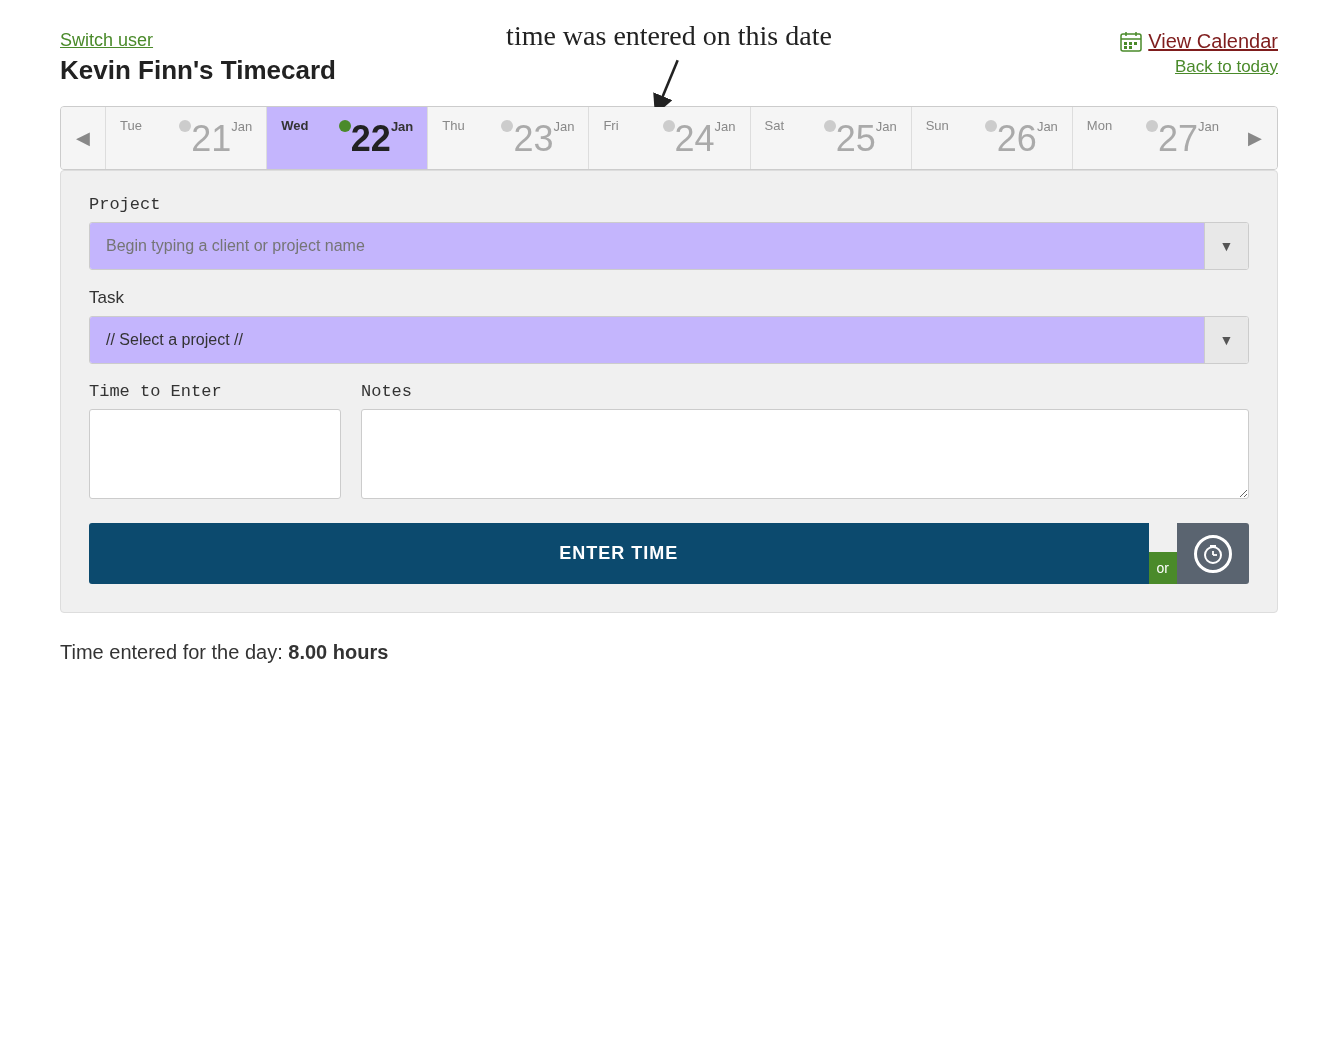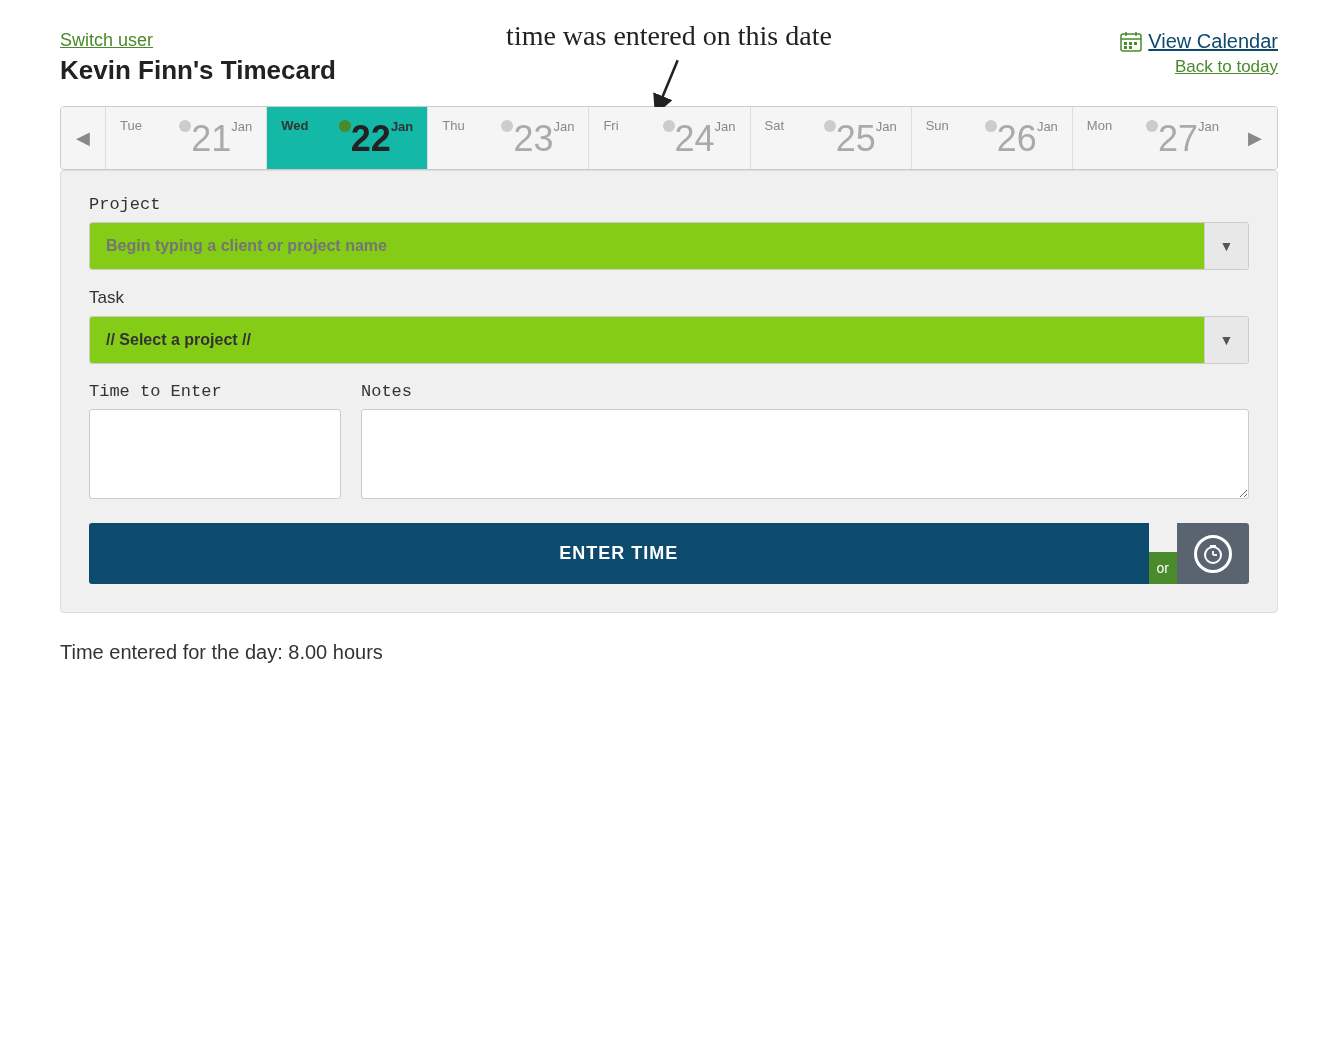--- a/index.html
+++ b/index.html
@@ -53,21 +53,21 @@
       margin-top: 4px;
     }
     .arrow-svg {
       width: 60px;
       height: 60px;
     }
     .header-right {
       text-align: right;
     }
     .view-calendar-link {
-      color: #0c4a6e;
+      color: #7f1d1d;
       text-decoration: underline;
       font-size: 20px;
       cursor: pointer;
       display: flex;
       align-items: center;
       gap: 6px;
       justify-content: space-between;
     }
     .calendar-icon {
       width: 22px;
@@ -116,21 +116,21 @@
       align-items: flex-start;
       justify-content: center;
       padding: 12px 14px;
       border-left: 1px solid #ddd;
       cursor: pointer;
       position: relative;
       background: #f5f5f5;
       min-width: 0;
     }
     .date-cell.active {
-      background: #14b8a6;
+      background: #c4b5fd;
     }
     .date-cell-top {
       display: flex;
       align-items: center;
       gap: 6px;
       width: 100%;
     }
     .date-day-name {
       font-size: 13px;
       color: #888;
@@ -191,23 +191,23 @@
       border: 1px solid #ccc;
       border-radius: 3px;
       background: #fff;
       overflow: hidden;
     }
     .select-input {
       flex: 1;
       border: none;
       padding: 14px 16px;
       font-size: 16px;
-      font-weight: bold;
-      color: #333;
-      background: #84cc16;
+      font-weight: normal;
+      color: #333;
+      background: #c4b5fd;
       outline: none;
       cursor: pointer;
     }
     .select-arrow-btn {
       width: 44px;
       display: flex;
       align-items: center;
       justify-content: center;
       background: #e8e8e8;
       border-left: 1px solid #ccc;
@@ -303,21 +303,21 @@
       position: relative;
     }
 
     
     .footer-text {
       font-size: 20px;
       color: #333;
       margin-top: 28px;
     }
     .footer-text strong {
-      font-weight: normal;
+      font-weight: bold;
     }
   </style>
 </head>
 <body>
 
 <div class="header">
   <div class="header-left">
     <a class="switch-user-link">Switch user</a>
     <div class="timecard-title">Kevin Finn's Timecard</div>
   </div>

